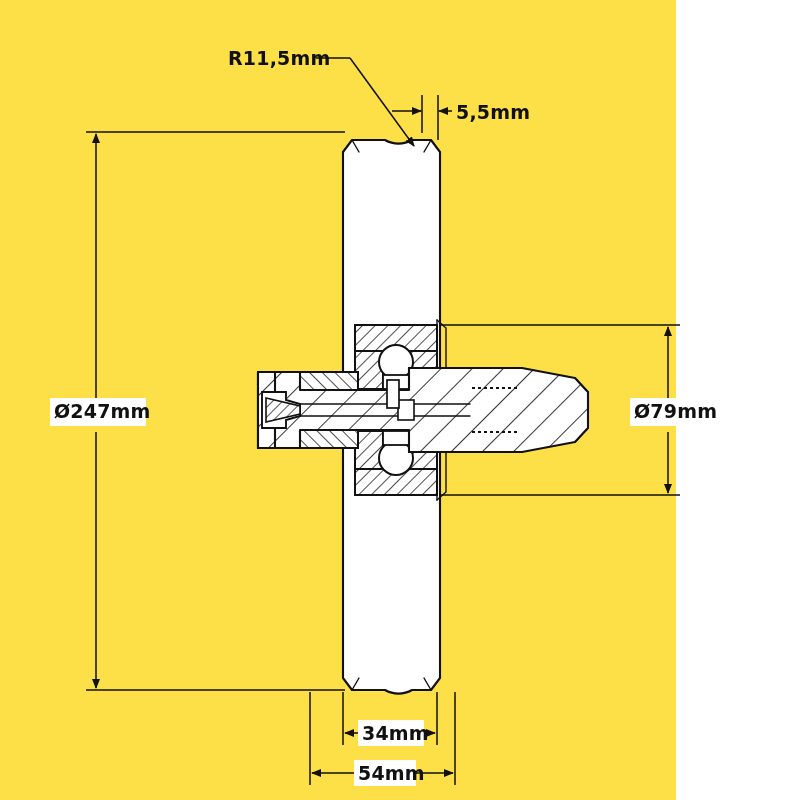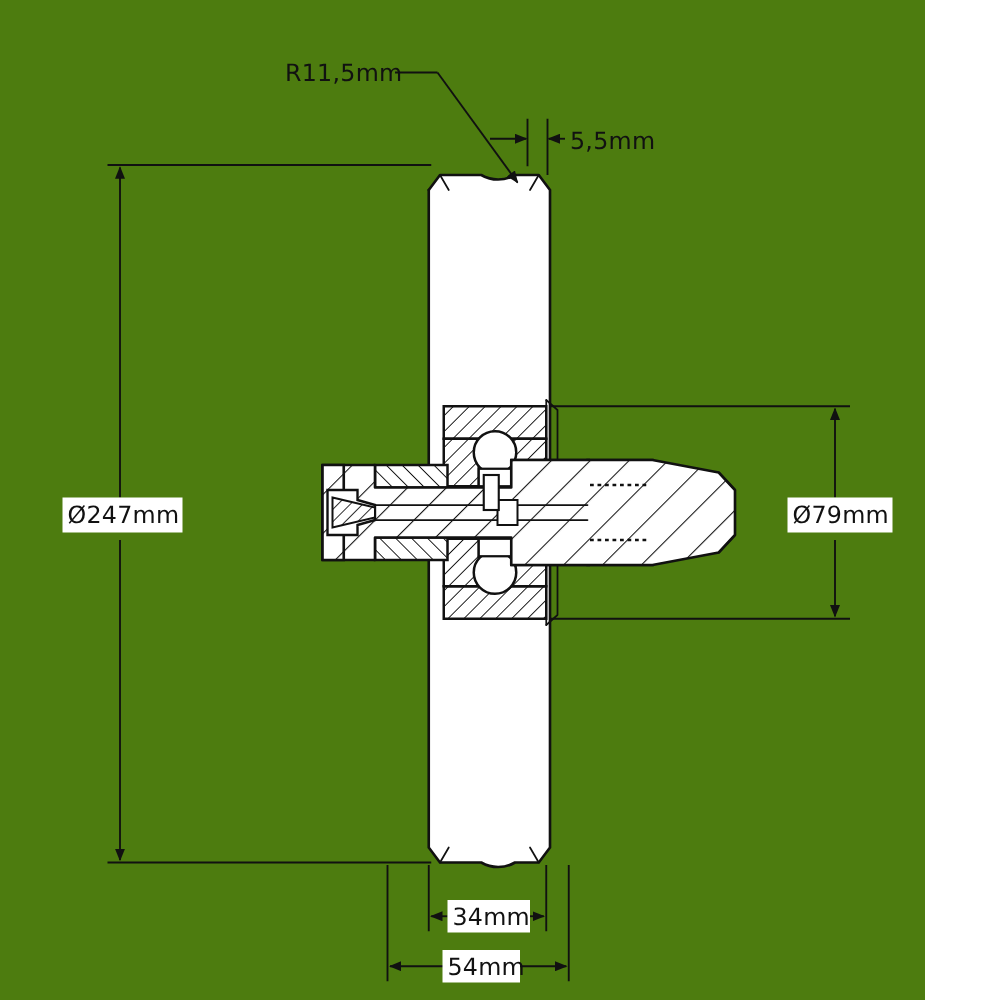--- a/index.html
+++ b/index.html
@@ -8,23 +8,24 @@
     background: #ffffff;
   }
   body {
     width: 800px;
     height: 800px;
     font-family: "DejaVu Sans", sans-serif;
     overflow: hidden;
   }
   #drawing-root {
     position: relative;
-    width: 740px;
+    width: 676px;
     height: 800px;
-    background: #4d7c0f;
+    background: #fde047;
+    font-weight: bold;
   }
   svg#tech-drawing {
     display: block;
     width: 800px;
     height: 800px;
   }
   .dim-text {
     font-family: "DejaVu Sans", sans-serif;
     font-size: 19px;
     fill: #111111;

